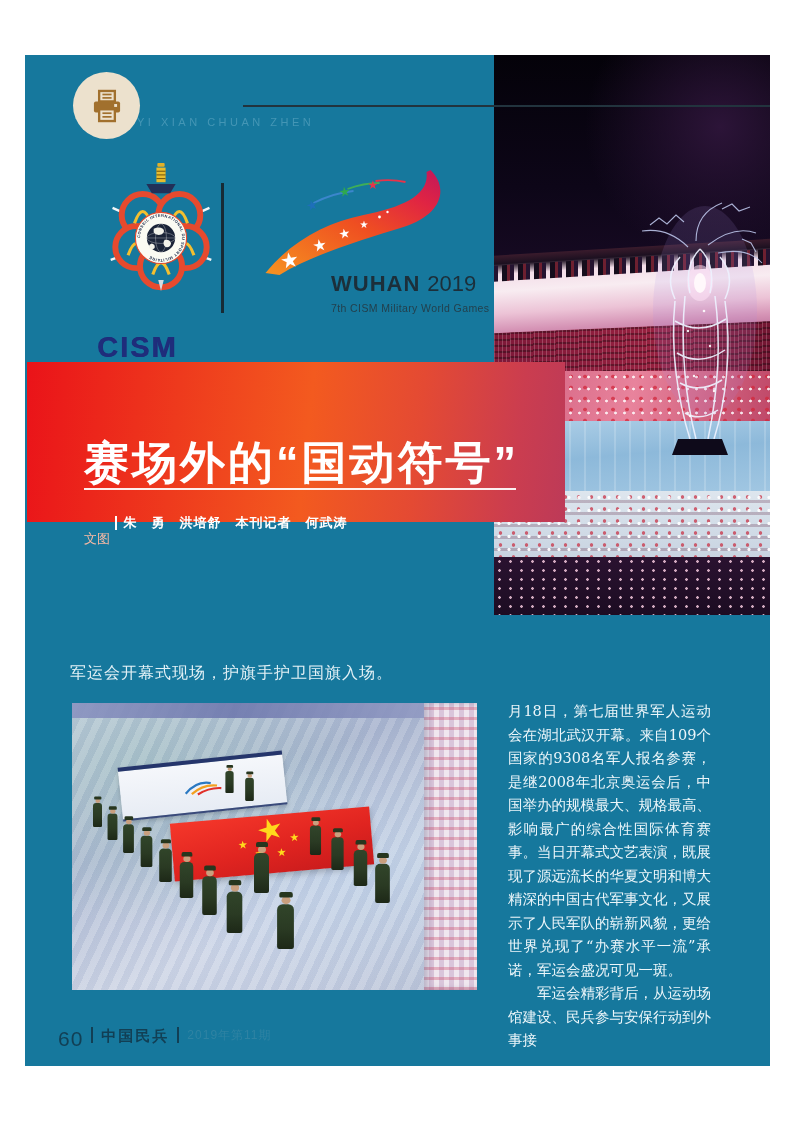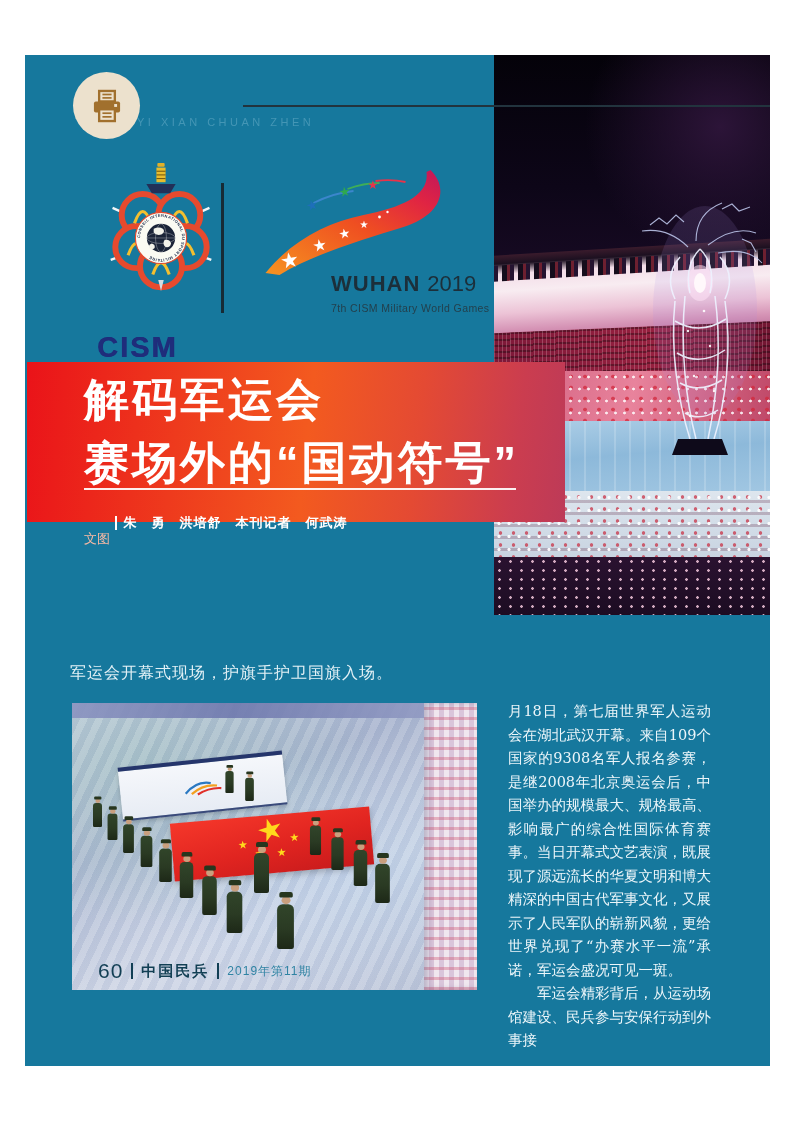--- a/index.html
+++ b/index.html
@@ -104,21 +104,21 @@
   .guard::after{content:"";position:absolute;top:-11px;left:1.5px;width:12px;height:5px;border-radius:2px 2px 1px 1px;background:#27361e;box-shadow:0 5px 0 -3px #d8b21f;}
 
   
   .body-col{position:absolute;left:483px;top:645px;width:203px;color:#ecf6fa;
     font-family:"DejaVu Serif","Liberation Serif",serif;font-size:14.5px;line-height:23.5px;text-align:justify;}
   .dropcap{float:left;font-size:76px;line-height:62px;padding:6px 7px 0 0;font-family:"DejaVu Serif",serif;color:#ffffff;}
   .para{margin:0;}
   .para.indent{text-indent:2em;}
 
   
-  .footer{position:absolute;left:33px;top:904px;display:flex;align-items:center;margin-left:40px;}
+  .footer{position:absolute;left:33px;top:972px;display:flex;align-items:flex-start;}
   .page-number{font-size:21px;color:#123f54;letter-spacing:1px;}
   .footer-sep{width:2px;height:16px;background:#123f54;margin:0 8px;}
   .magazine-title{font-size:15px;font-weight:bold;color:#123f54;letter-spacing:2px;}
   .issue-label{font-size:12px;color:#2f83a3;letter-spacing:1px;}
 </style>
 </head>
 <body>
 
 <div class="content">
 
@@ -264,21 +264,20 @@
           <circle cx="64" cy="195" r="1.2"></circle>
         <circle cx="84" cy="210" r="1.2"></circle>
           <circle cx="60" cy="235" r="1.2"></circle>
           <circle cx="74" cy="130" r="1.3"></circle>
       </g>
       <path d="M48,258 L92,258 L98,274 L42,274 Z" fill="#0e0a1a"></path>
     </svg>
   </div>
 
   <div class="title-banner">
-    <div class="article-title line1">解码军运会</div>
     <div class="article-title line2">赛场外的“国动符号”</div>
     <div class="byline-rule"></div>
     <div class="byline">
       <span class="byline-label">文图</span>
       <span class="byline-sep"></span>
       <span class="byline-authors">朱　勇　洪培舒　本刊记者　何武涛</span>
     </div>
   </div>
 
   <div class="photo-caption">军运会开幕式现场，护旗手护卫国旗入场。</div>

